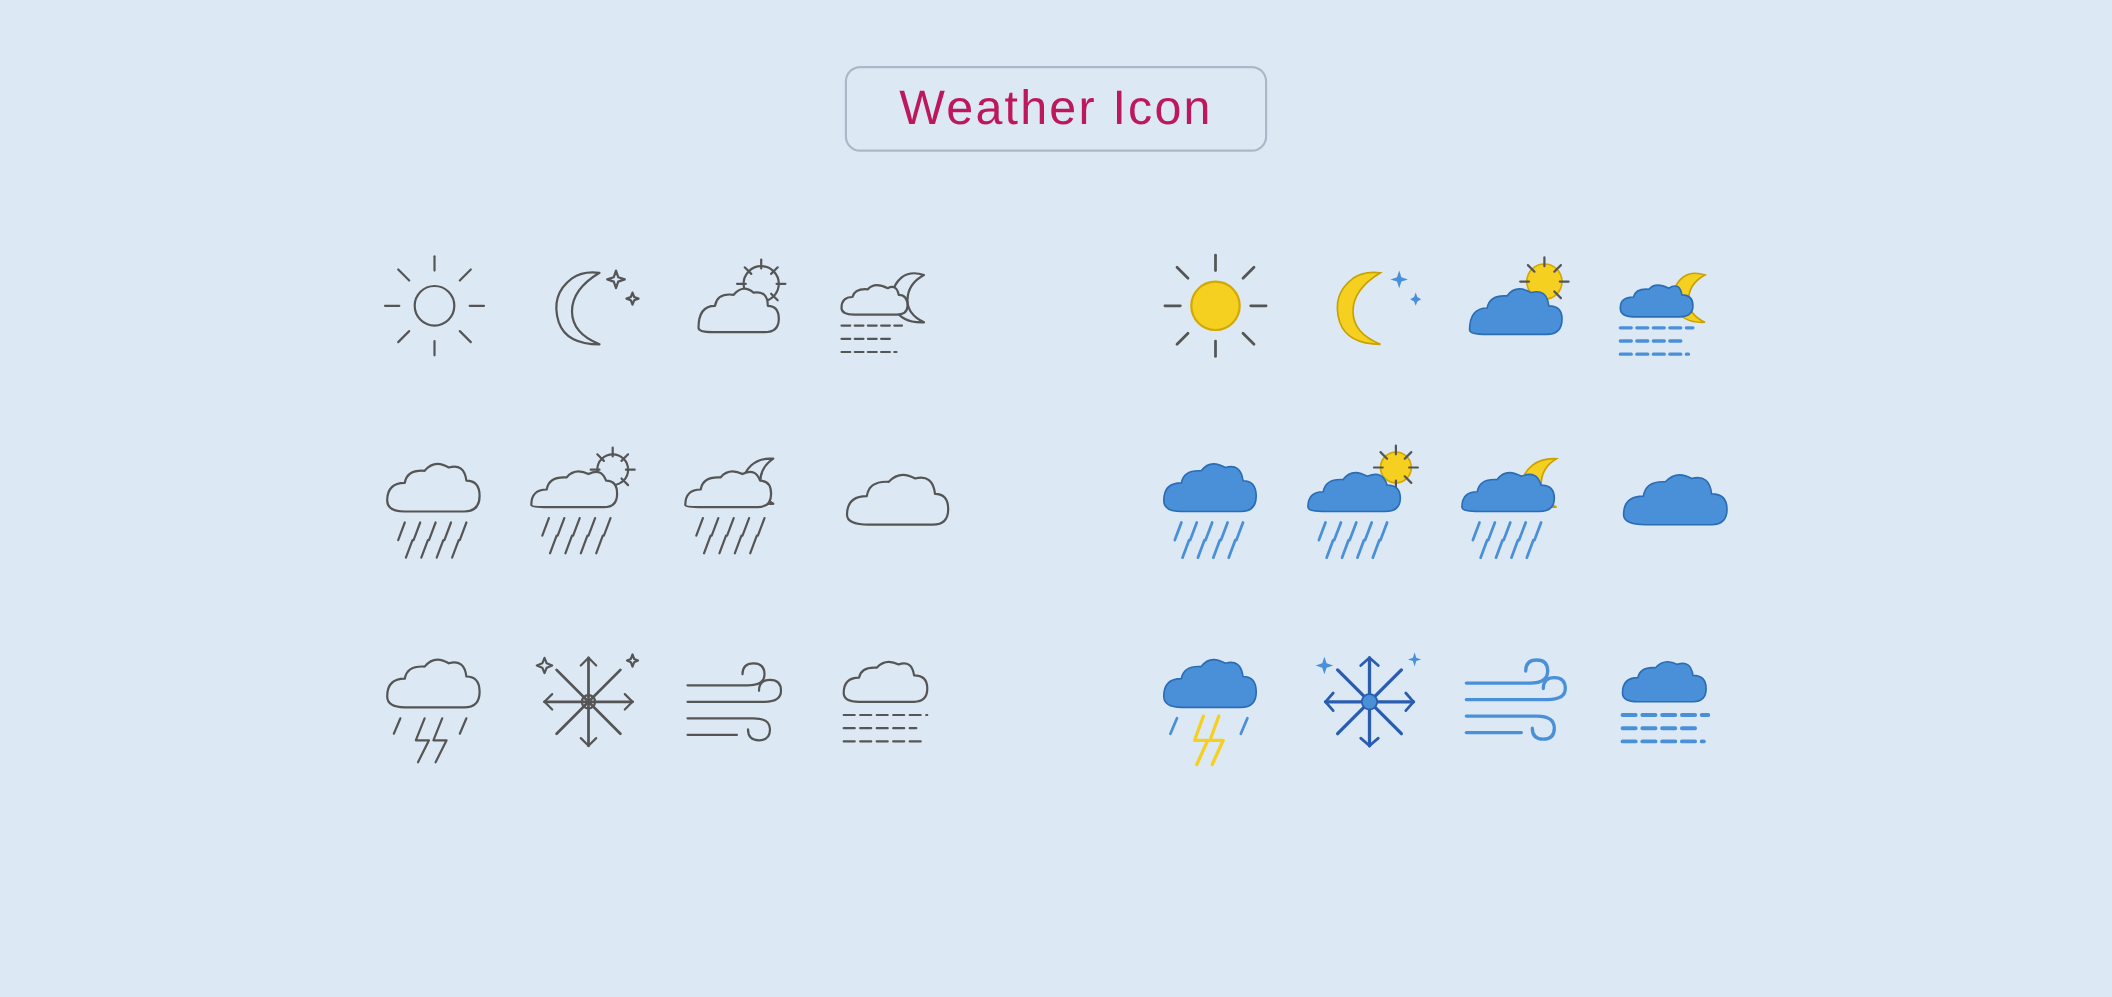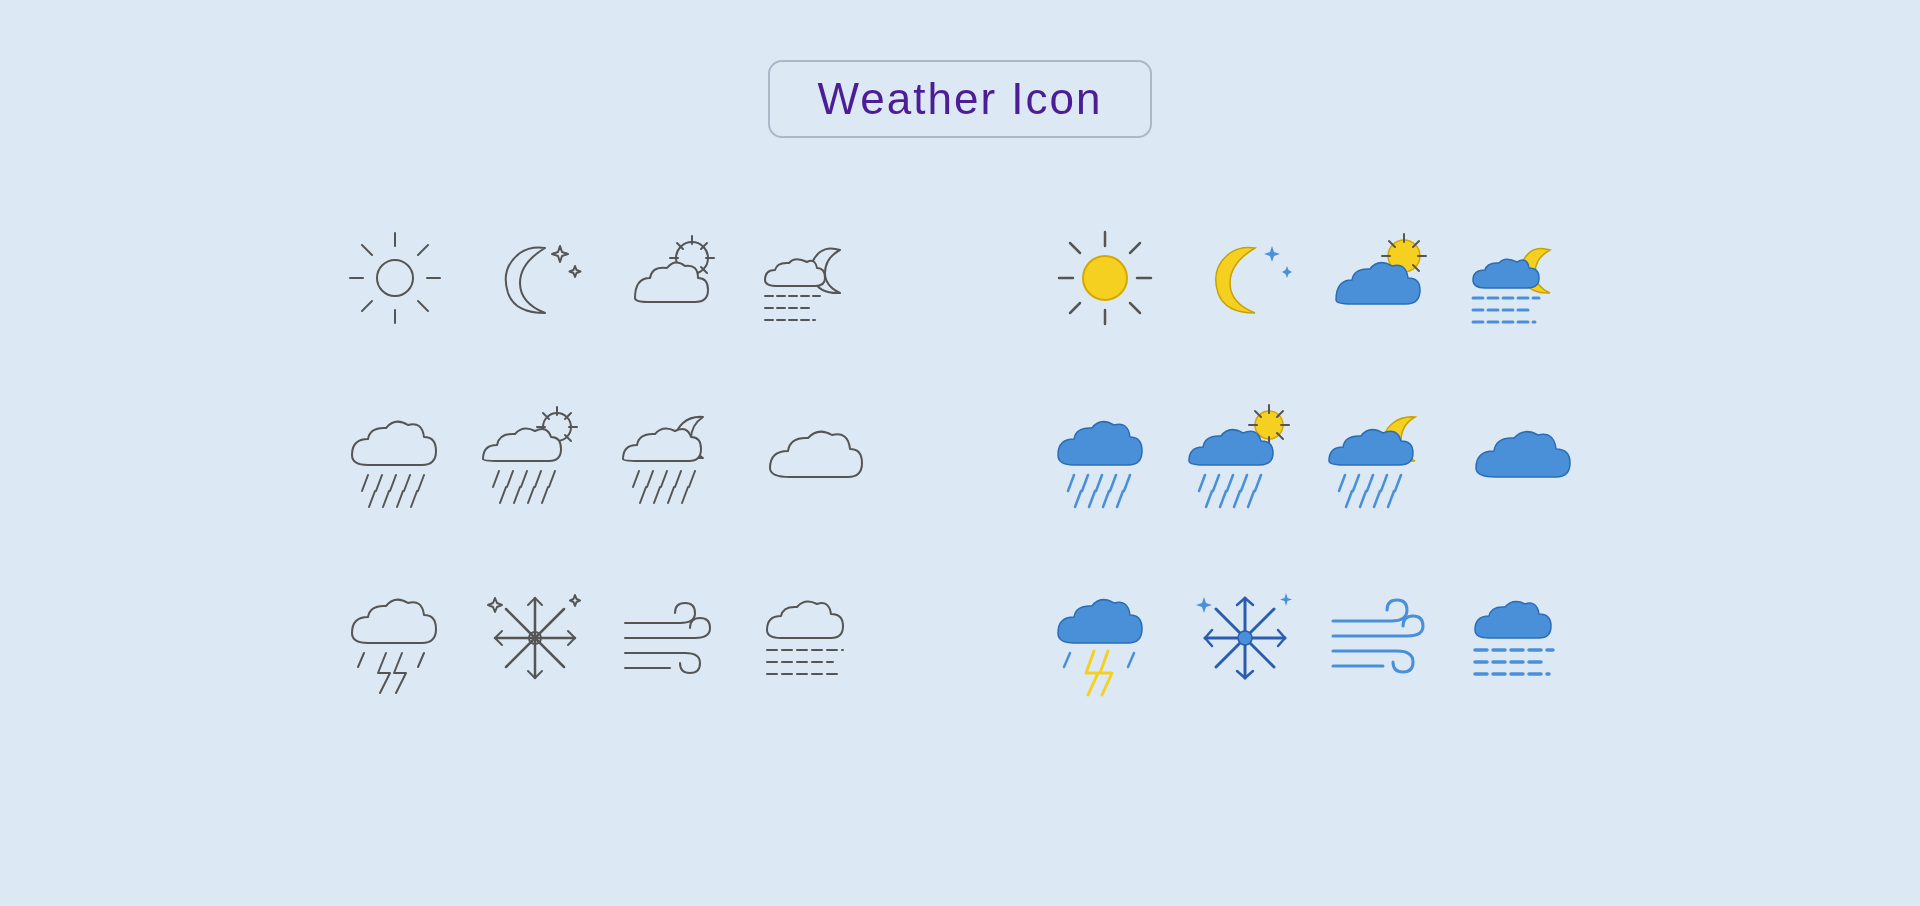--- a/index.html
+++ b/index.html
@@ -16,21 +16,21 @@
 
     .title-box {
       margin-top: 60px;
       border: 2px solid #aab8c8;
       border-radius: 14px;
       padding: 12px 48px;
       background: transparent;
     }
     .title-box span {
       font-size: 44px;
-      color: #4c1d95;
+      color: #be185d;
       font-weight: 400;
       letter-spacing: 2px;
     }
 
     .icons-section {
       display: flex;
       gap: 160px;
       margin-top: 60px;
       align-items: flex-start;
     }

